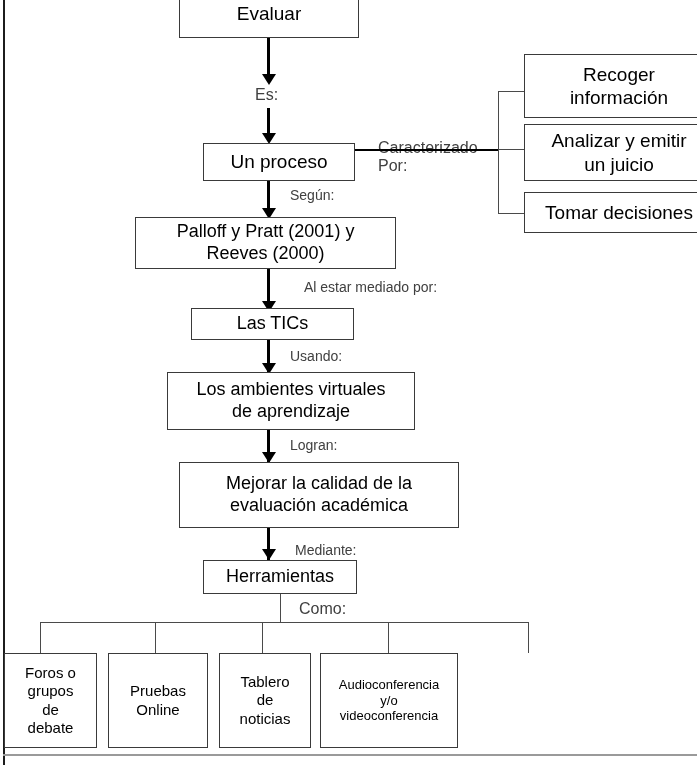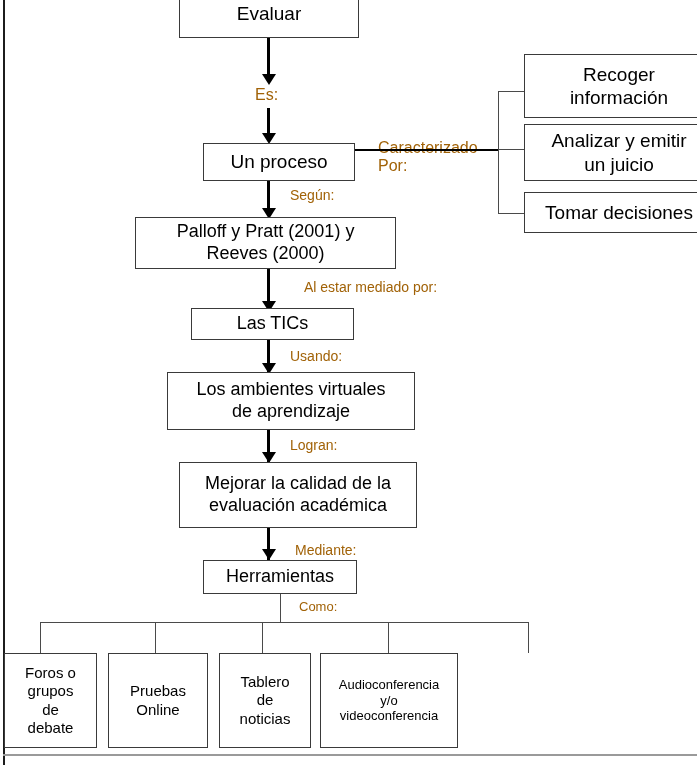--- a/index.html
+++ b/index.html
@@ -82,27 +82,27 @@
     width: 0;
     height: 0;
     border-left: 7px solid transparent;
     border-right: 7px solid transparent;
     border-top: 11px solid #000000;
   }
 
   
   .edge-label {
     position: absolute;
-    color: #a16207;
+    color: #404040;
     white-space: pre-line;
     line-height: 1.15;
   }
   .edge-label.lg { font-size: 16px; }
   .edge-label.md { font-size: 14px; }
-  .edge-label.sm { font-size: 13px; text-align: center; }
+  .edge-label.sm { font-size: 16px; text-align: center; }
 </style>
 </head>
 <body>
 
 <div id="canvas">
 
   <div class="page-border-left"></div>
   <div class="page-border-bottom"></div>
 
   <div class="node lvl1" style="left:179px; top:-10px; width:180px; height:48px;">Evaluar</div>
@@ -150,21 +150,21 @@
   <div class="arrowhead" style="left:262px; top:363px;"></div>
   <div class="edge-label md" style="left:290px; top:348px;">Usando:</div>
 
   <div class="node lvl2" style="left:167px; top:372px; width:248px; height:58px;">Los ambientes virtuales
 de aprendizaje</div>
 
   <div class="vline" style="left:267px; top:430px; height:33px;"></div>
   <div class="arrowhead" style="left:262px; top:452px;"></div>
   <div class="edge-label md" style="left:290px; top:437px;">Logran:</div>
 
-  <div class="node lvl2" style="left:179px; top:462px; width:238px; height:66px;">Mejorar la calidad de la
+  <div class="node lvl2" style="left:179px; top:462px; width:280px; height:66px;">Mejorar la calidad de la
 evaluación académica</div>
 
   <div class="vline" style="left:267px; top:528px; height:32px;"></div>
   <div class="arrowhead" style="left:262px; top:549px;"></div>
   <div class="edge-label md" style="left:295px; top:542px;">Mediante:</div>
 
   <div class="node lvl2" style="left:203px; top:560px; width:154px; height:34px;">Herramientas</div>
 
   <div class="edge-label sm" style="left:299px; top:600px;">Como:</div>
 

